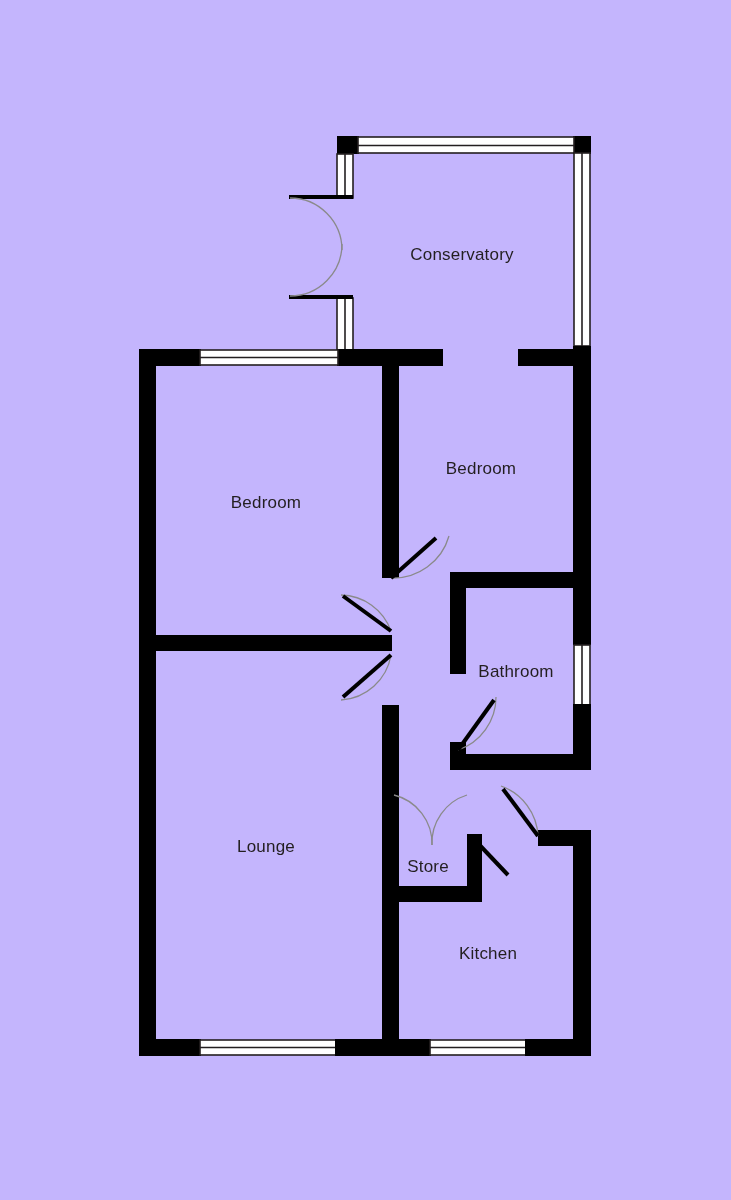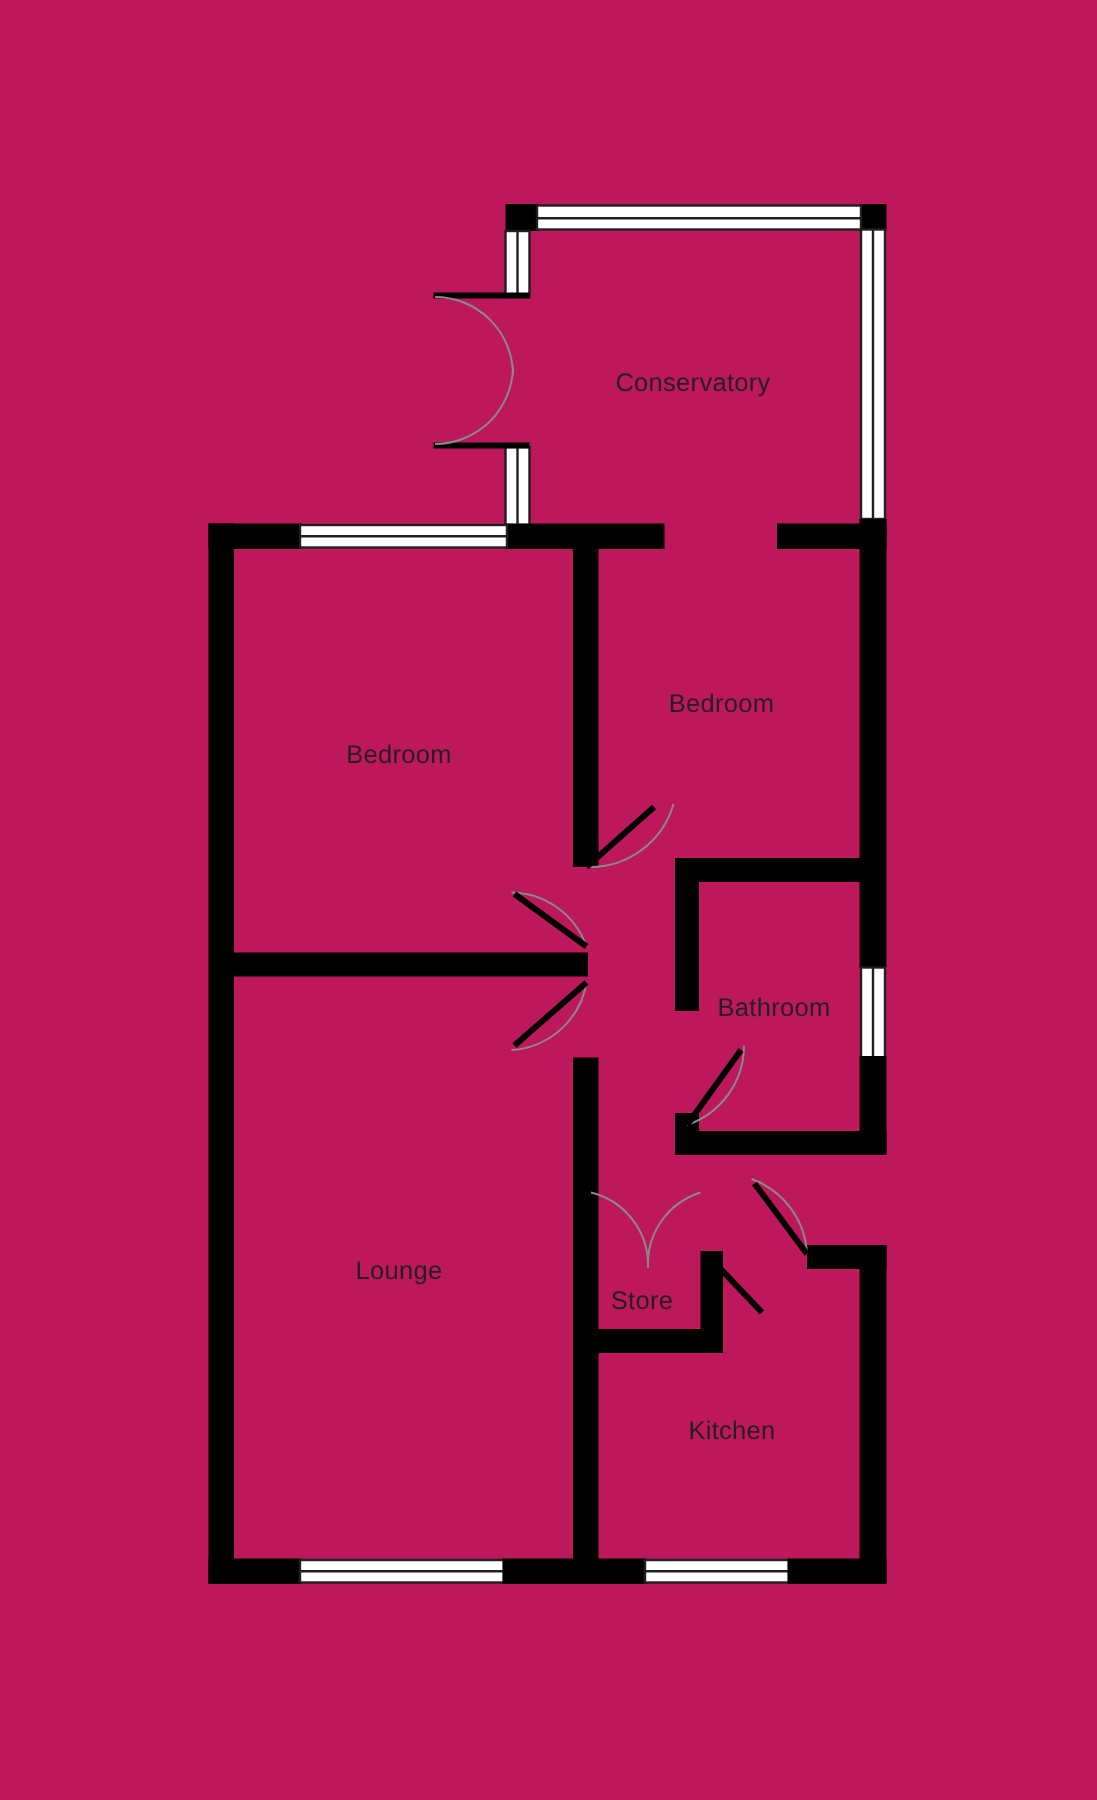--- a/index.html
+++ b/index.html
@@ -11,21 +11,21 @@
   body {
     width: 731px;
     height: 1200px;
     font-family: "Liberation Sans", sans-serif;
     overflow: hidden;
   }
   #plan-root {
     position: relative;
     width: 731px;
     height: 1200px;
-    background: #be185d;
+    background: #c4b5fd;
   }
   #floorplan-svg {
     position: absolute;
     top: 0;
     left: 0;
     width: 731px;
     height: 1200px;
     display: block;
   }
   .room-label {

